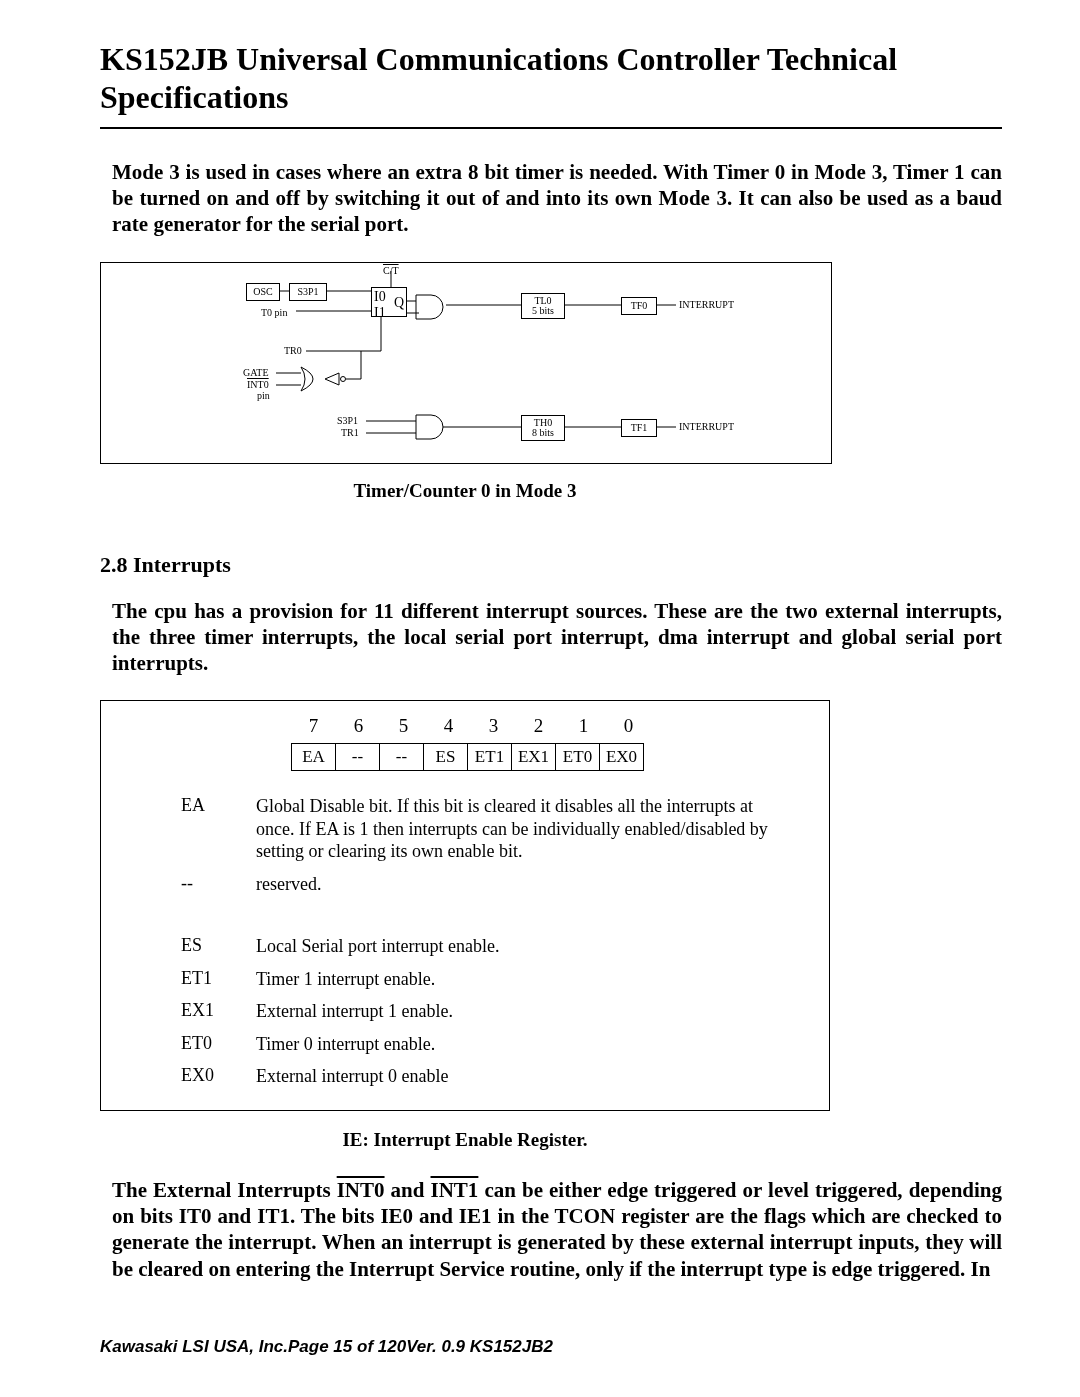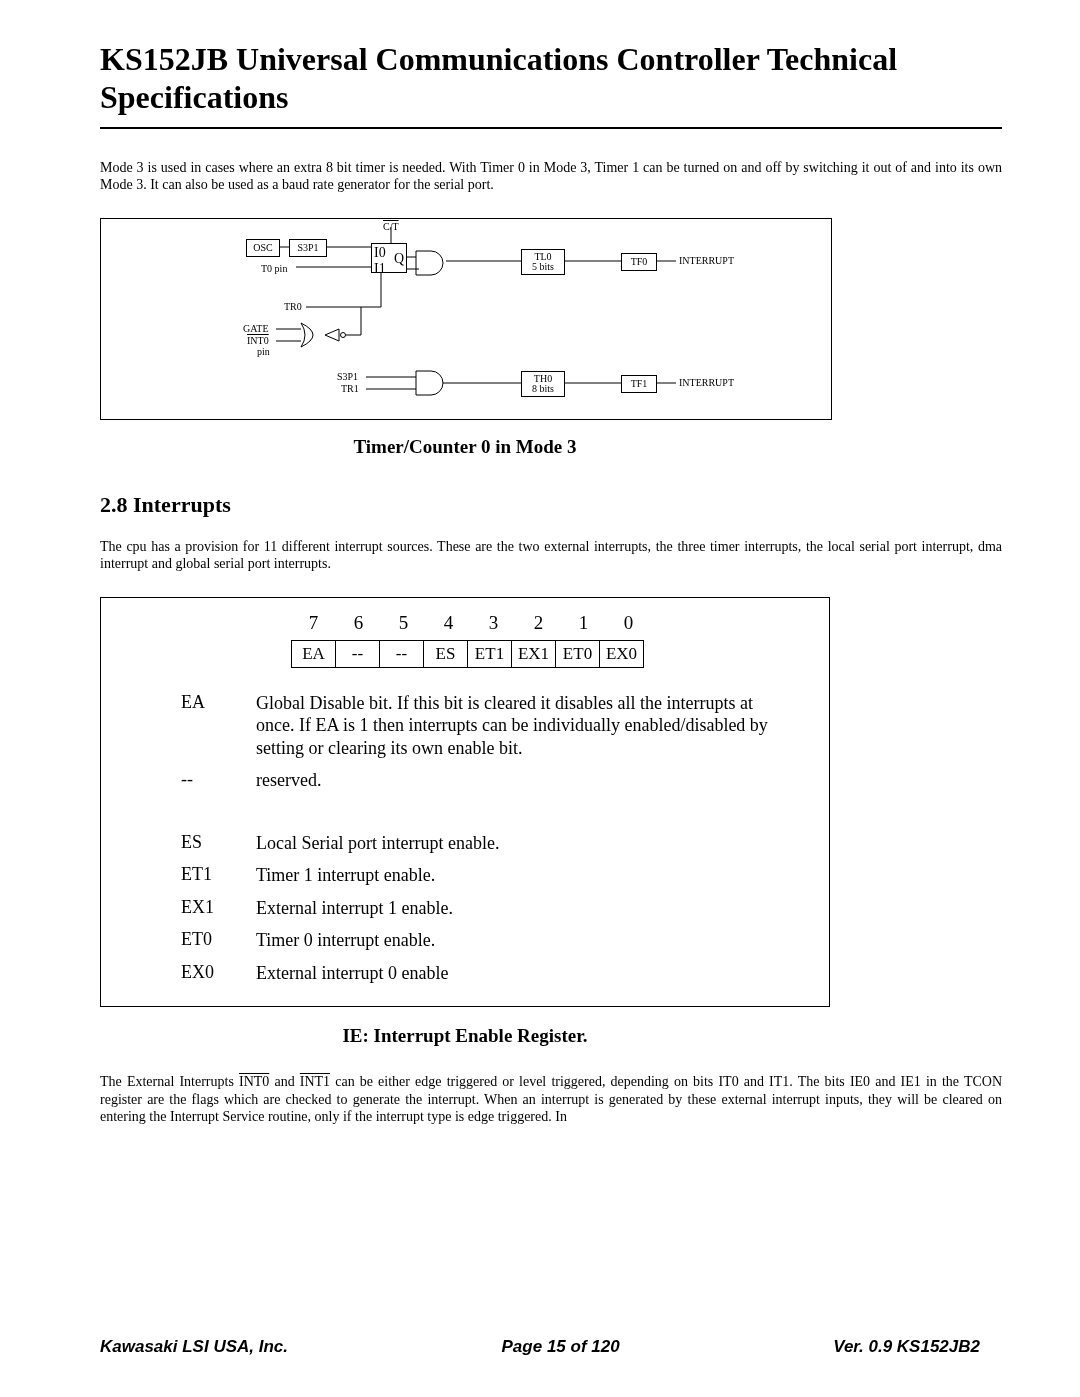--- a/index.html
+++ b/index.html
@@ -21,39 +21,40 @@
     font-weight: bold;
     line-height: 1.2;
     margin-bottom: 10px;
   }
   .hr {
     border: none;
     border-top: 2.5px solid #000;
     margin: 10px 0 30px 0;
   }
   .para {
-    font-size: 14px;
+    font-size: 21px;
     line-height: 1.25;
-    margin: 0 0 24px 0;
+    margin: 0 0 24px 12px;
     text-align: justify;
+    font-weight: bold;
   }
   .diagram-box {
     border: 1.2px solid #000;
     width: 730px;
     height: 200px;
     margin: 0 0 16px 0;
     position: relative;
     font-size: 11px;
   }
   .diagram-caption {
     font-size: 19px;
     font-weight: bold;
     text-align: center;
     width: 730px;
-    margin-bottom: 34px;
+    margin-bottom: 50px;
   }
   .section-heading {
     font-size: 22px;
     font-weight: bold;
     margin: 0 0 20px 0;
   }
   .reg-box {
     border: 1.2px solid #000;
     width: 730px;
     margin-bottom: 12px;
@@ -111,21 +112,20 @@
   }
   .overline {
     text-decoration: overline;
   }
   .footer {
     position: absolute;
     bottom: 40px;
     left: 100px;
     right: 100px;
     display: flex;
-    justify-content: space-between;
     font-family: Arial, Helvetica, sans-serif;
     font-weight: bold;
     font-style: italic;
     font-size: 17px;
   }
   
   .dbox {
     position: absolute;
     border: 1px solid #000;
     font-size: 10px;

